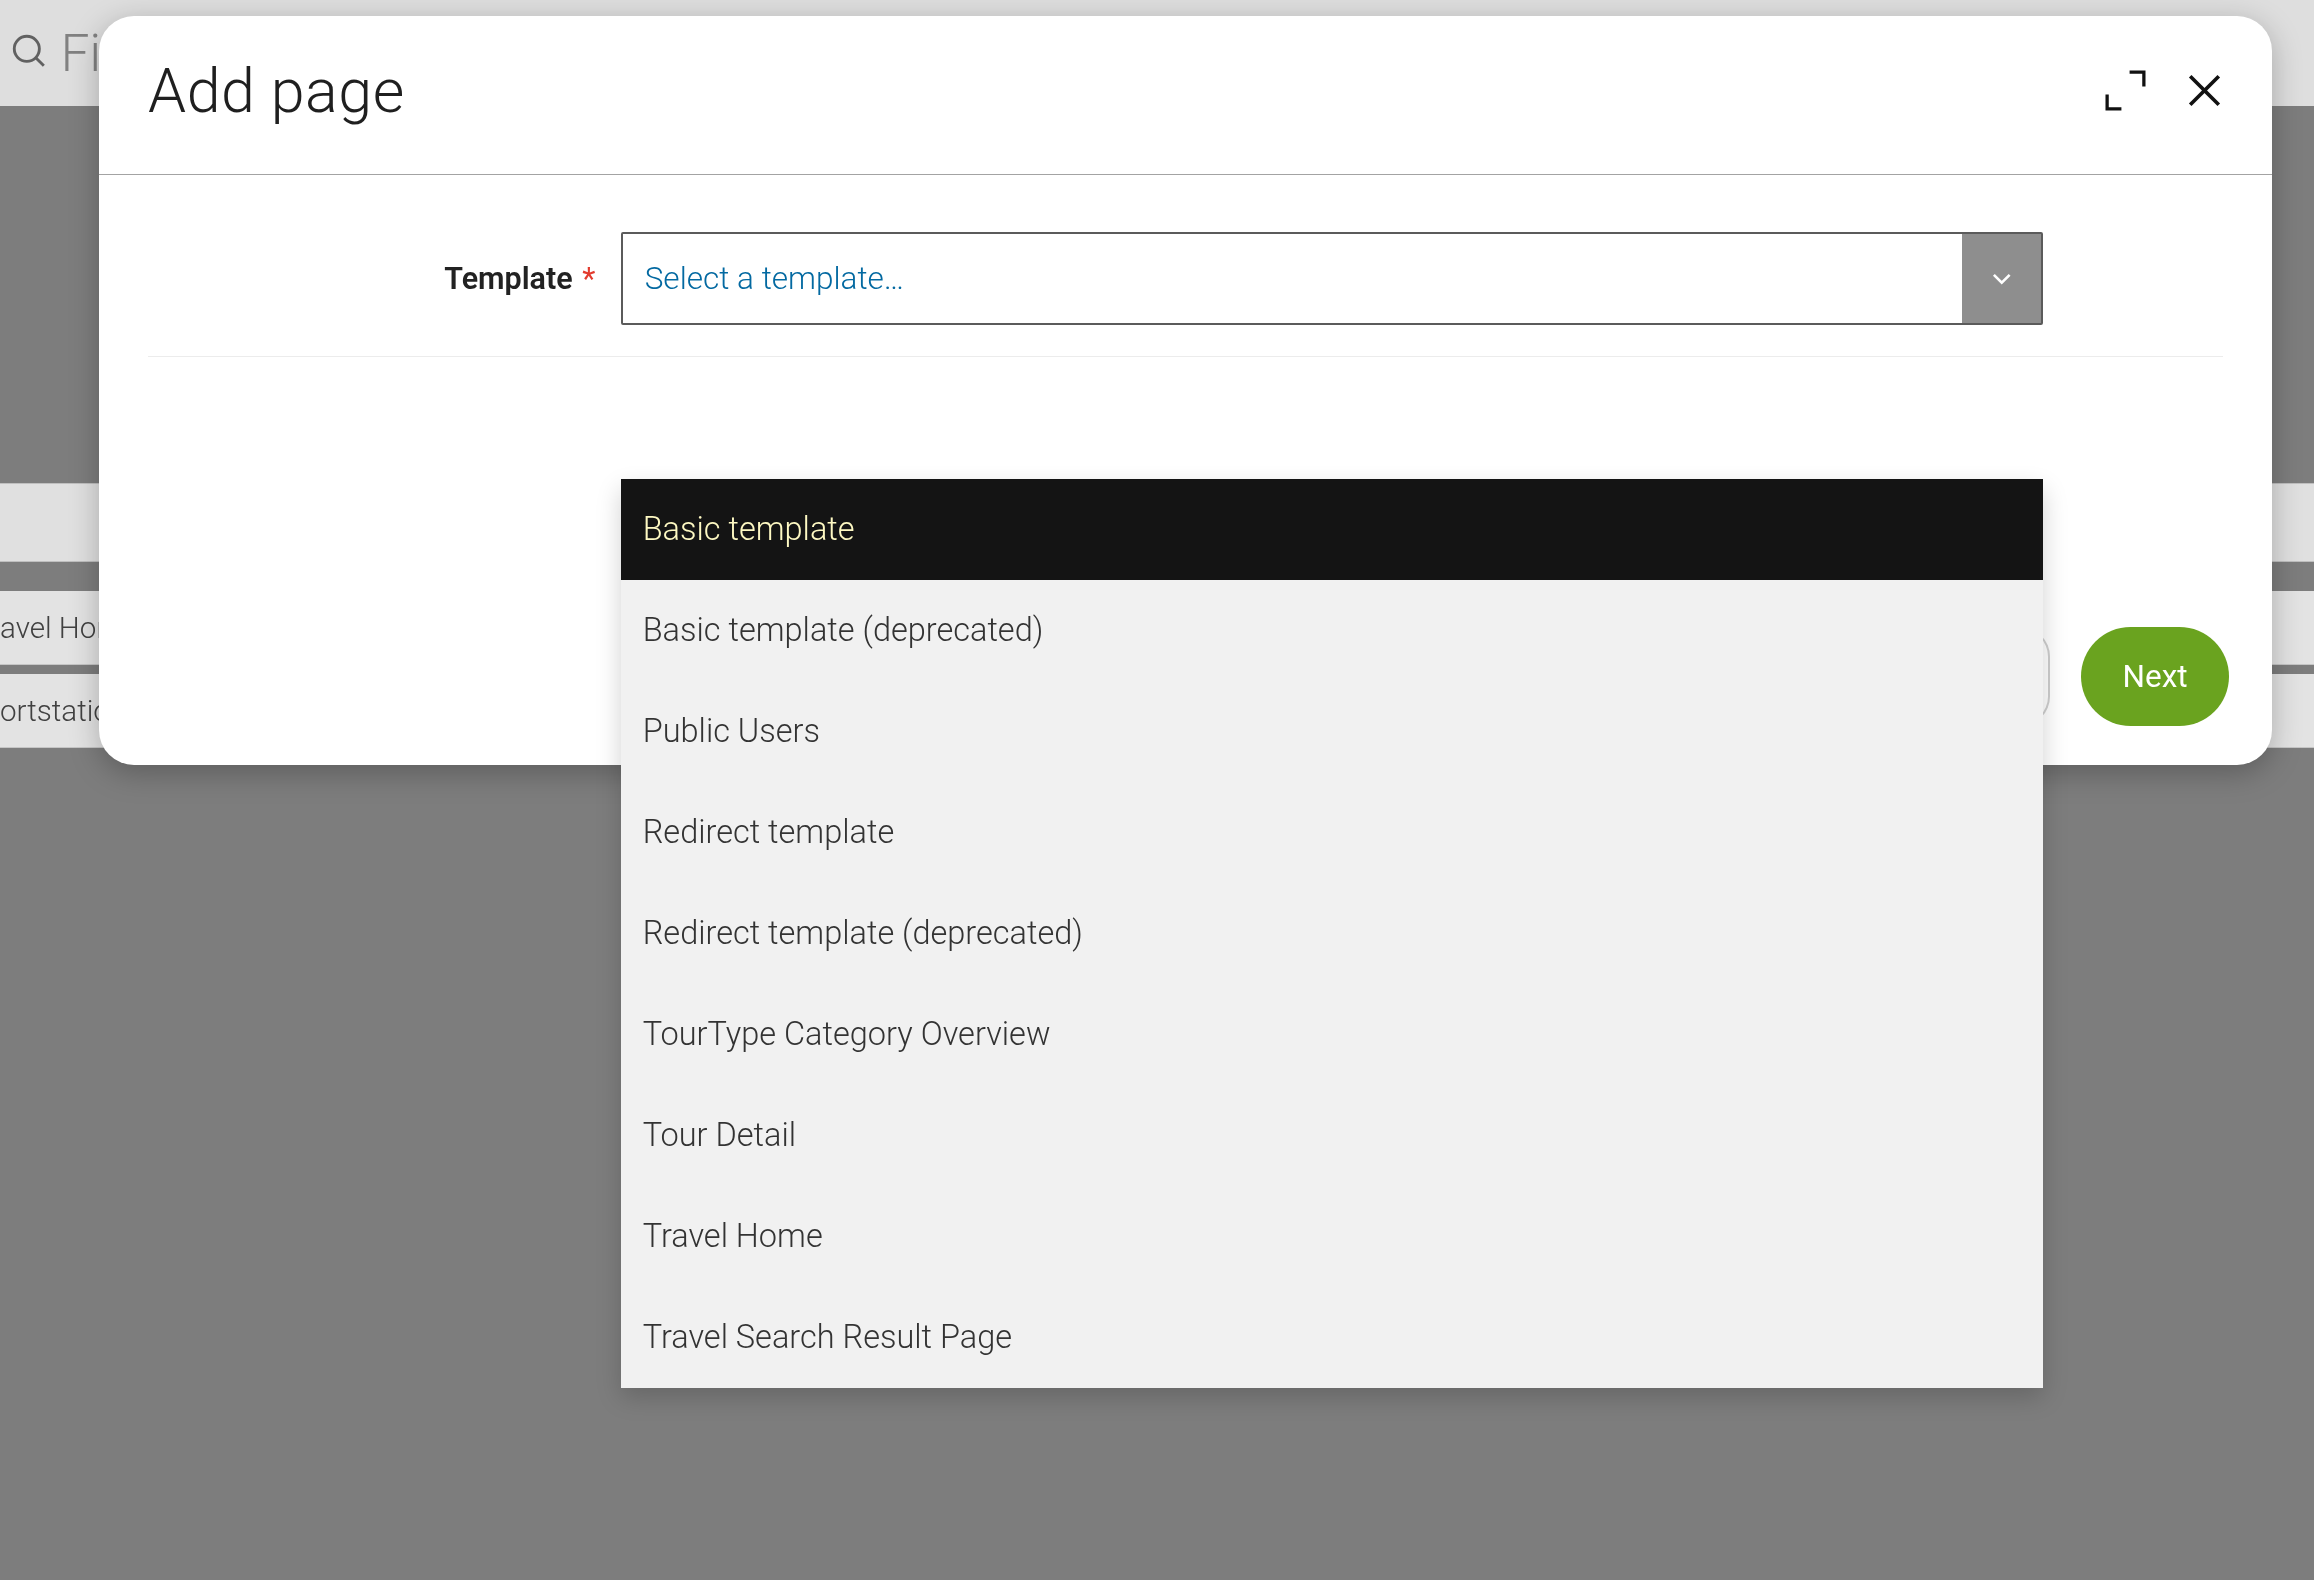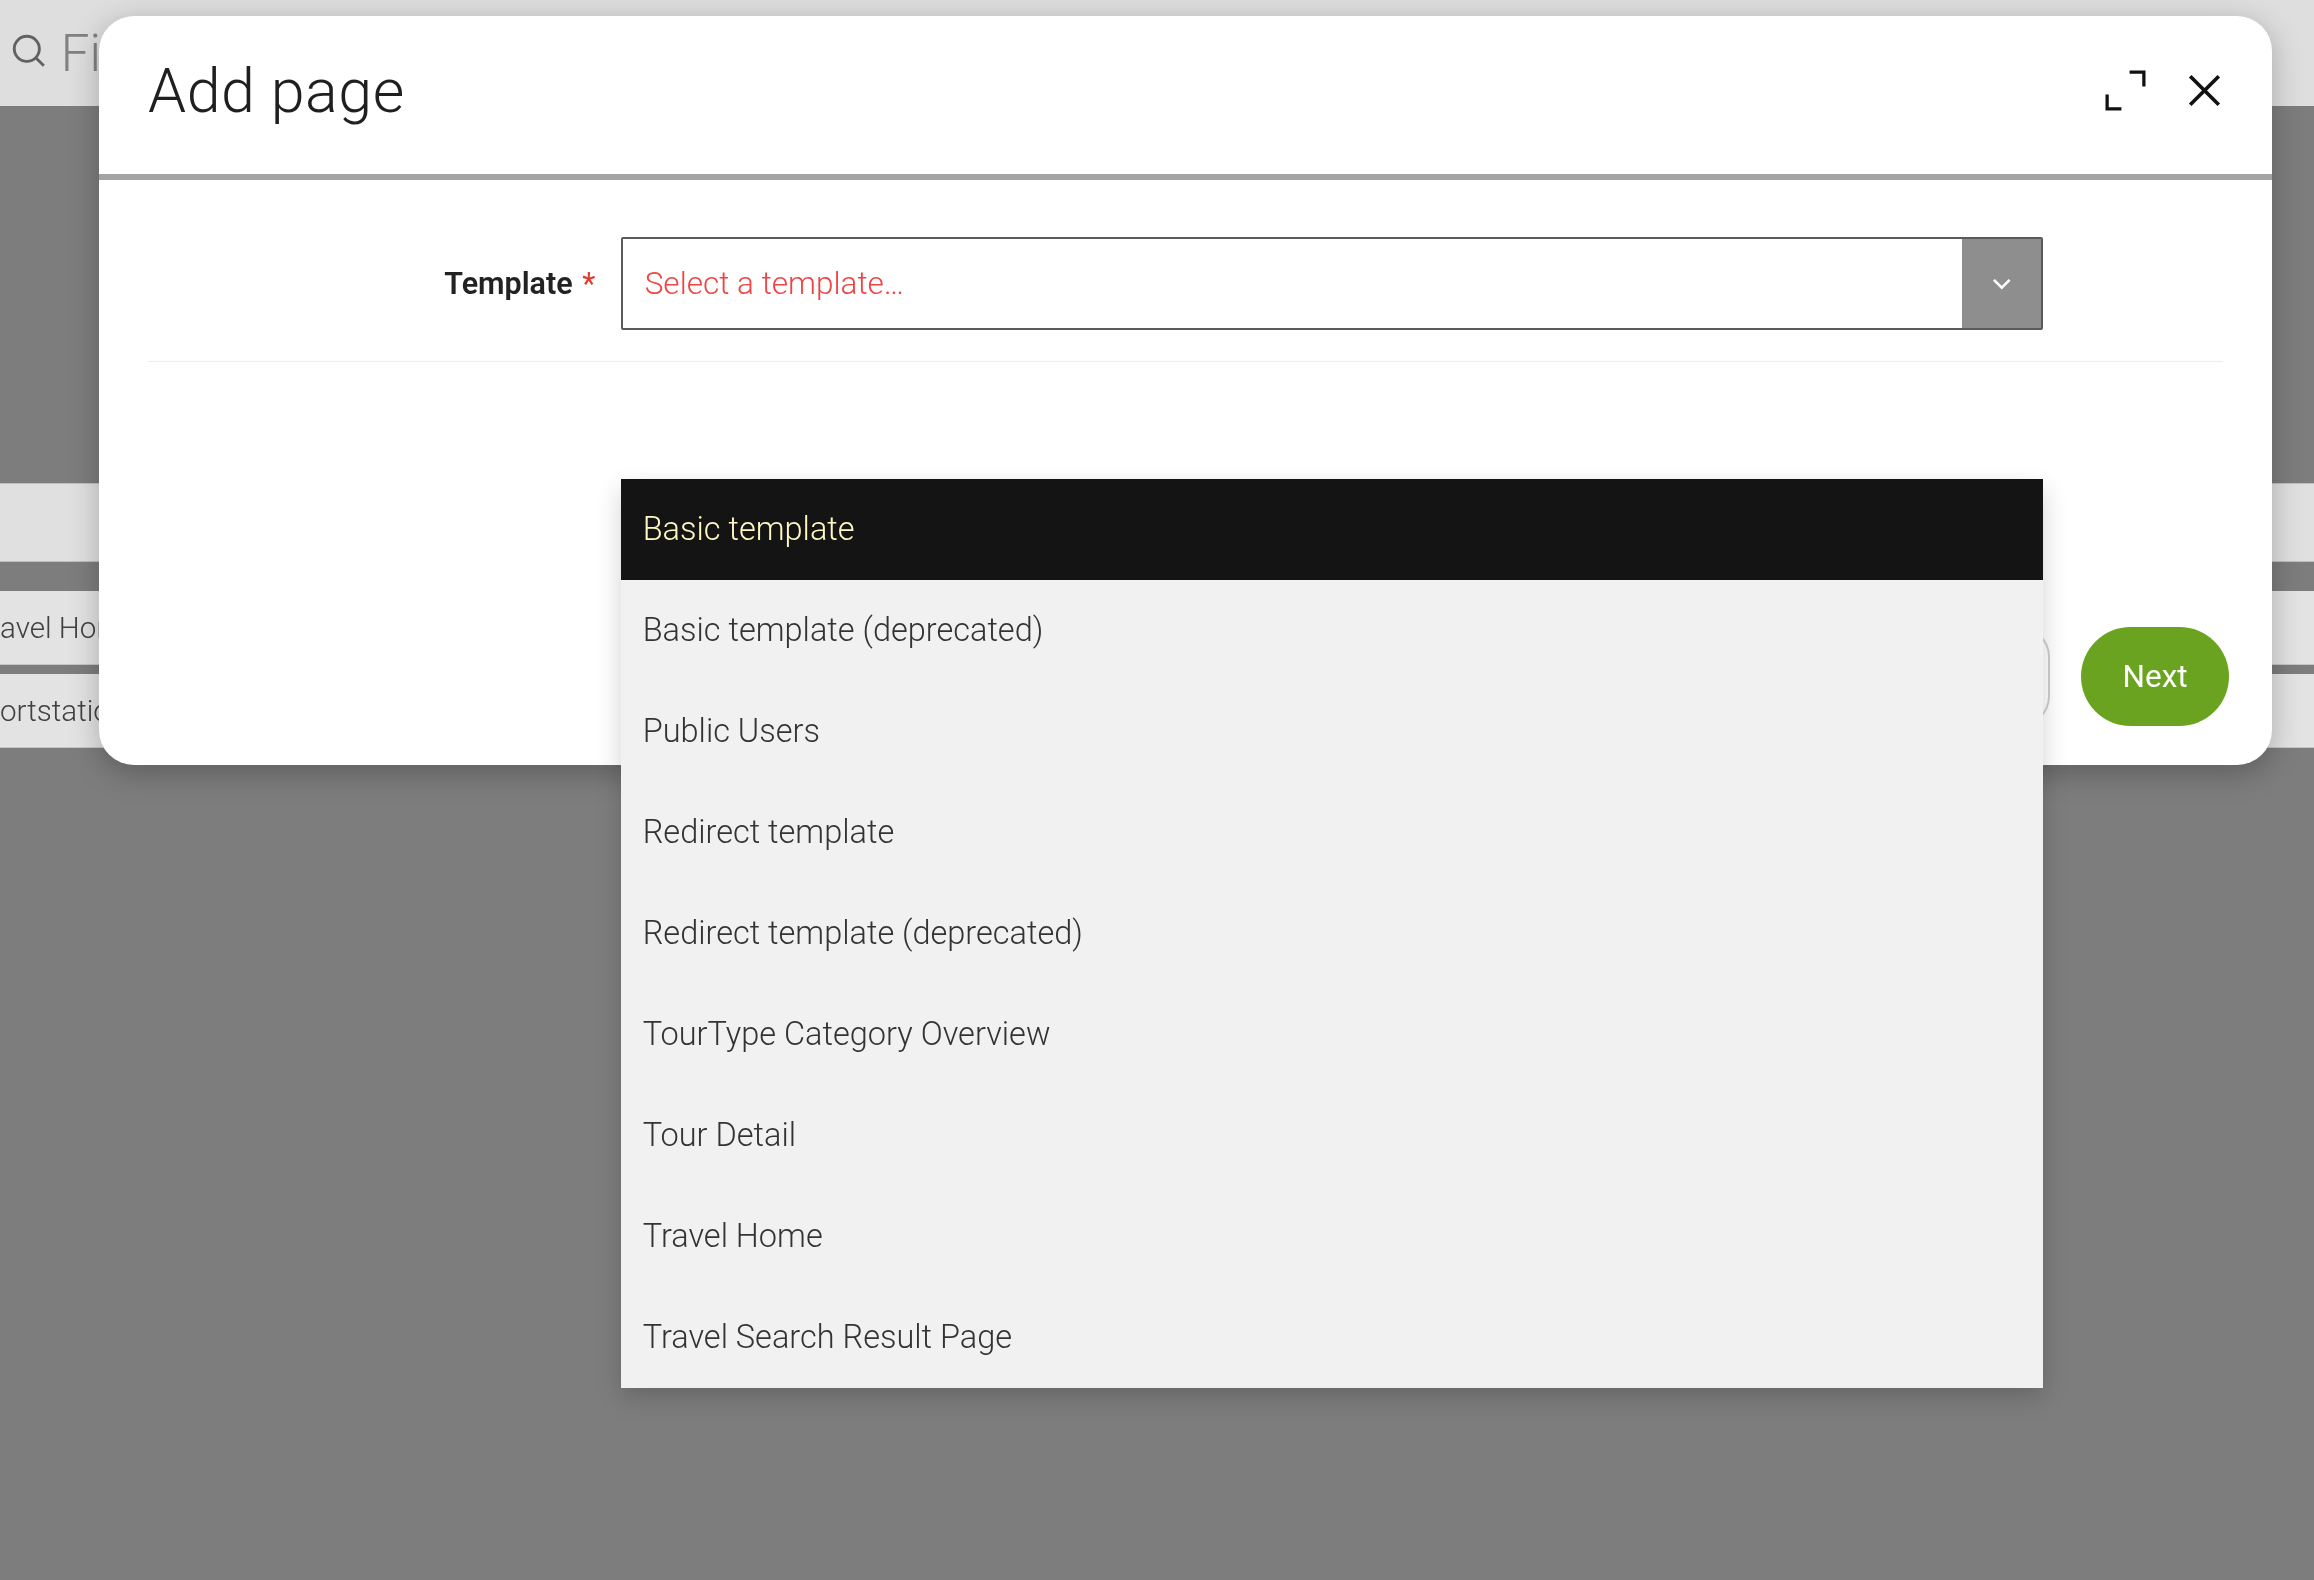--- a/index.html
+++ b/index.html
@@ -54,21 +54,21 @@
       background: #ffffff;
       box-shadow: 0 7.9px 29.6px rgba(0,0,0,0.25);
       padding-bottom: 0;
       height: 749px;
     }
     .modal-header {
       display: flex;
       align-items: center;
       justify-content: space-between;
       padding: 39px 43px 47px 49px;
-      border-bottom: 6px solid #a3a3a3;
+      border-bottom: 1px solid #a3a3a3;
     }
     .modal-title {
       font-size: 61px;
       font-weight: 300;
       color: #1f1f1f;
       letter-spacing: 0.5px;
     }
     .modal-header-actions { display: flex; align-items: center; gap: 29.6px; }
     .icon-btn { width: 49px; height: 49px; display: flex; align-items: center; justify-content: center; cursor: pointer; }
     .icon-btn svg { stroke: #111; }
@@ -106,21 +106,21 @@
       border-radius: 2px;
       display: flex;
       align-items: stretch;
       background: #fff;
     }
     .select-display {
       flex: 1;
       display: flex; align-items: center;
       padding: 0 21.7px;
       font-size: 31.5px;
-      color: #ef4444;
+      color: #0369a1;
       font-weight: 300;
     }
     .select-chevron {
       width: 79px;
       background: #8e8e8e;
       display: flex; align-items: center; justify-content: center;
     }
     .select-chevron svg { stroke: #fff; }
 
     

